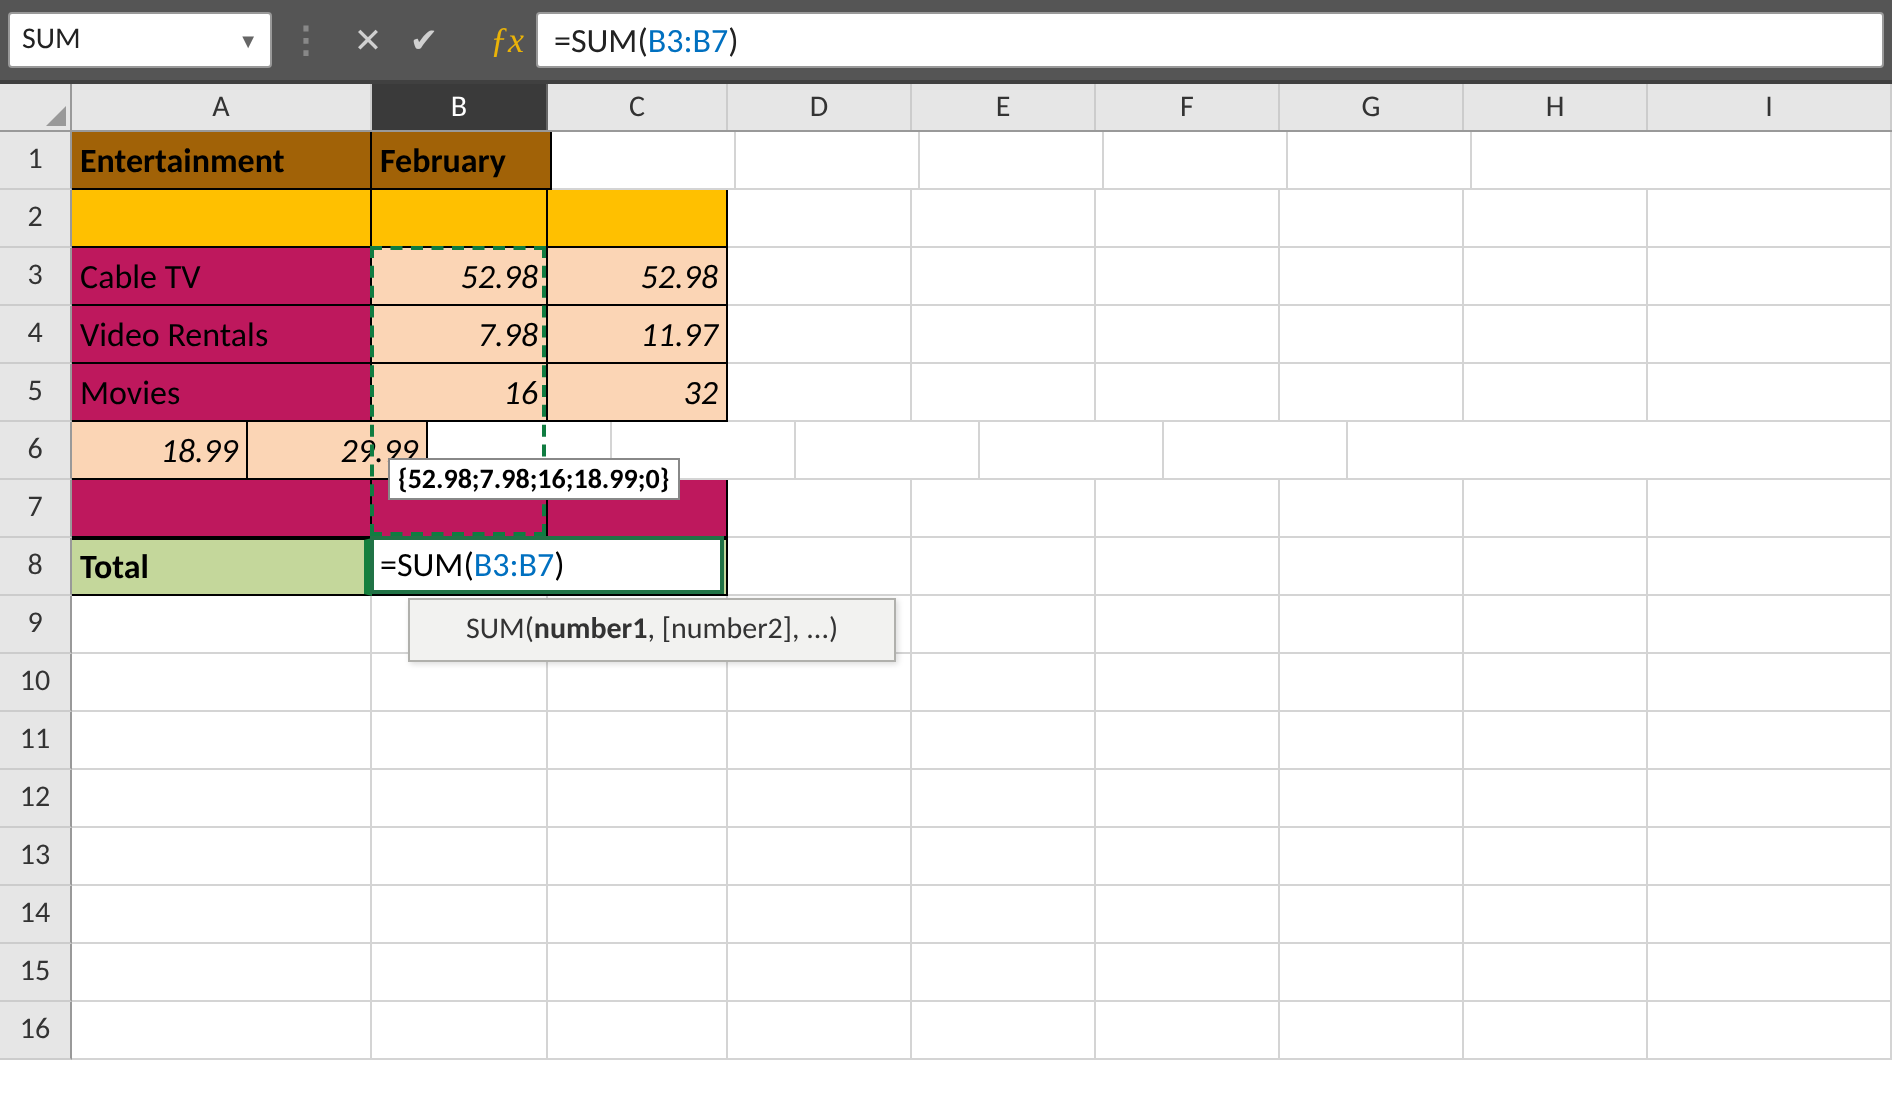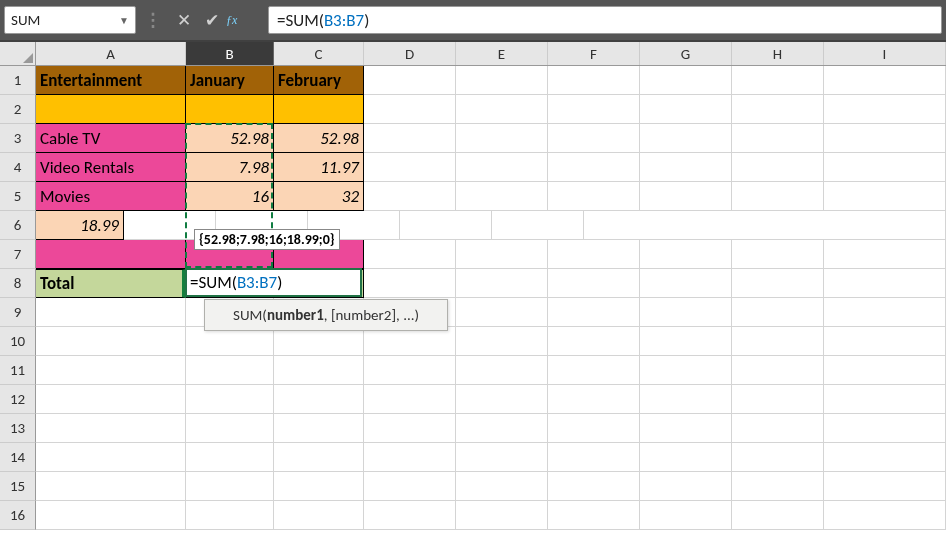--- a/index.html
+++ b/index.html
@@ -46,24 +46,24 @@
   .fb-btn {
     width: 28px;
     text-align: center;
     color: #d0d0d0;
     font-size: 17px;
     cursor: pointer;
   }
   .fx {
     font-style: italic;
     font-family: "Times New Roman", serif;
-    font-size: 12px;
-    color: #7dd3fc;
+    font-size: 18px;
+    color: #eab308;
     width: 36px;
-    text-align: left;
+    text-align: right;
     cursor: pointer;
   }
   .formula-input {
     flex: 1;
     background: #fff;
     border: 1px solid #999;
     border-radius: 2px;
     height: 28px;
     padding: 2px 8px;
     font-size: 17px;
@@ -130,21 +130,21 @@
     padding: 0 4px;
     display: flex;
     align-items: center;
     background: #fff;
   }
   .cell.wA { width: 150px; }
   .cell.wB { width: 88px; }
   .cell.wC { width: 90px; }
   .cell.wn { width: 92px; }
   .hdr-cell { background: #a16207; font-weight: bold; border-right:1px solid #000; border-bottom:1px solid #000;}
-  .cat-cell { background: #ec4899; border-right:1px solid #000; border-bottom:1px solid #000;}
+  .cat-cell { background: #be185d; border-right:1px solid #000; border-bottom:1px solid #000;}
   .num-cell { background: #fbd5b5; justify-content: flex-end; border-right:1px solid #000; border-bottom:1px solid #000;font-style:italic;}
   .total-label { background: #c4d79b; font-weight: bold; border-right:4px solid #15803d; border-bottom:1px solid #000; border-top:1px solid #000;}
   .total-val { border-right:1px solid #000; border-bottom:1px solid #000; border-top:1px solid #000;}
 
   
   .marching {
     position: absolute;
     border: 2px dashed #107c41;
     pointer-events: none;
     animation: march 0.6s linear infinite;
@@ -218,21 +218,20 @@
     <div class="col-h wn">G</div>
     <div class="col-h wn">H</div>
     <div class="col-h wn" style="flex:1">I</div>
   </div>
 
   <div class="grid-body">
 
     <div class="row">
       <div class="row-h">1</div>
       <div class="cell wA hdr-cell">Entertainment</div>
-      <div class="cell wB hdr-cell" style="justify-content:flex-start">January</div>
       <div class="cell wC hdr-cell" style="justify-content:flex-start">February</div>
       <div class="cell wn"></div>
       <div class="cell wn"></div>
       <div class="cell wn"></div>
       <div class="cell wn"></div>
       <div class="cell wn"></div>
       <div class="cell wn" style="flex:1"></div>
     </div>
 
     <div class="row">
@@ -283,20 +282,21 @@
       <div class="cell wn"></div>
       <div class="cell wn"></div>
       <div class="cell wn"></div>
       <div class="cell wn"></div>
       <div class="cell wn" style="flex:1"></div>
     </div>
 
     <div class="row">
       <div class="row-h">6</div>
       <div class="cell wB num-cell">18.99</div>
+      <div class="cell wC num-cell">29.99</div>
       <div class="cell wn"></div>
       <div class="cell wn"></div>
       <div class="cell wn"></div>
       <div class="cell wn"></div>
       <div class="cell wn"></div>
       <div class="cell wn" style="flex:1"></div>
     </div>
 
     <div class="row">
       <div class="row-h">7</div>

